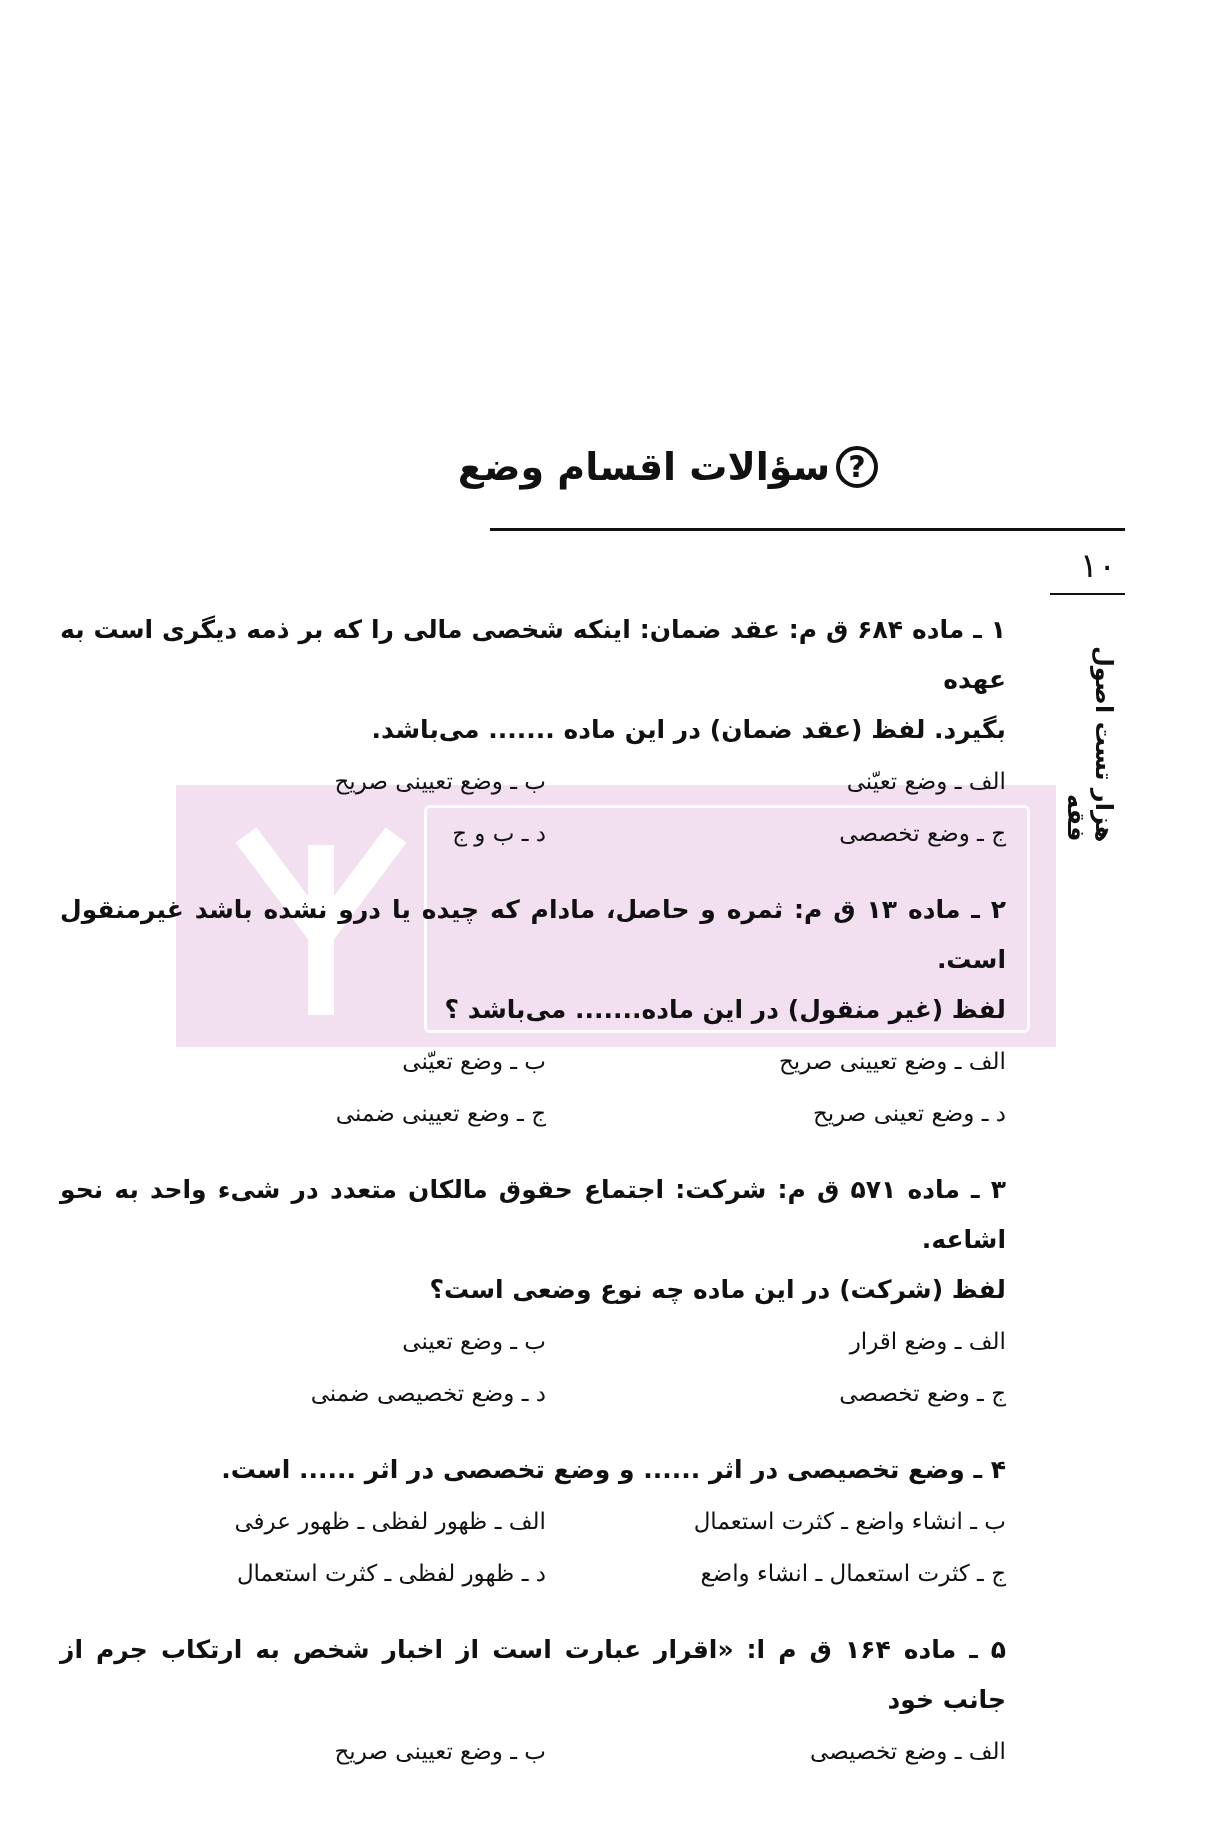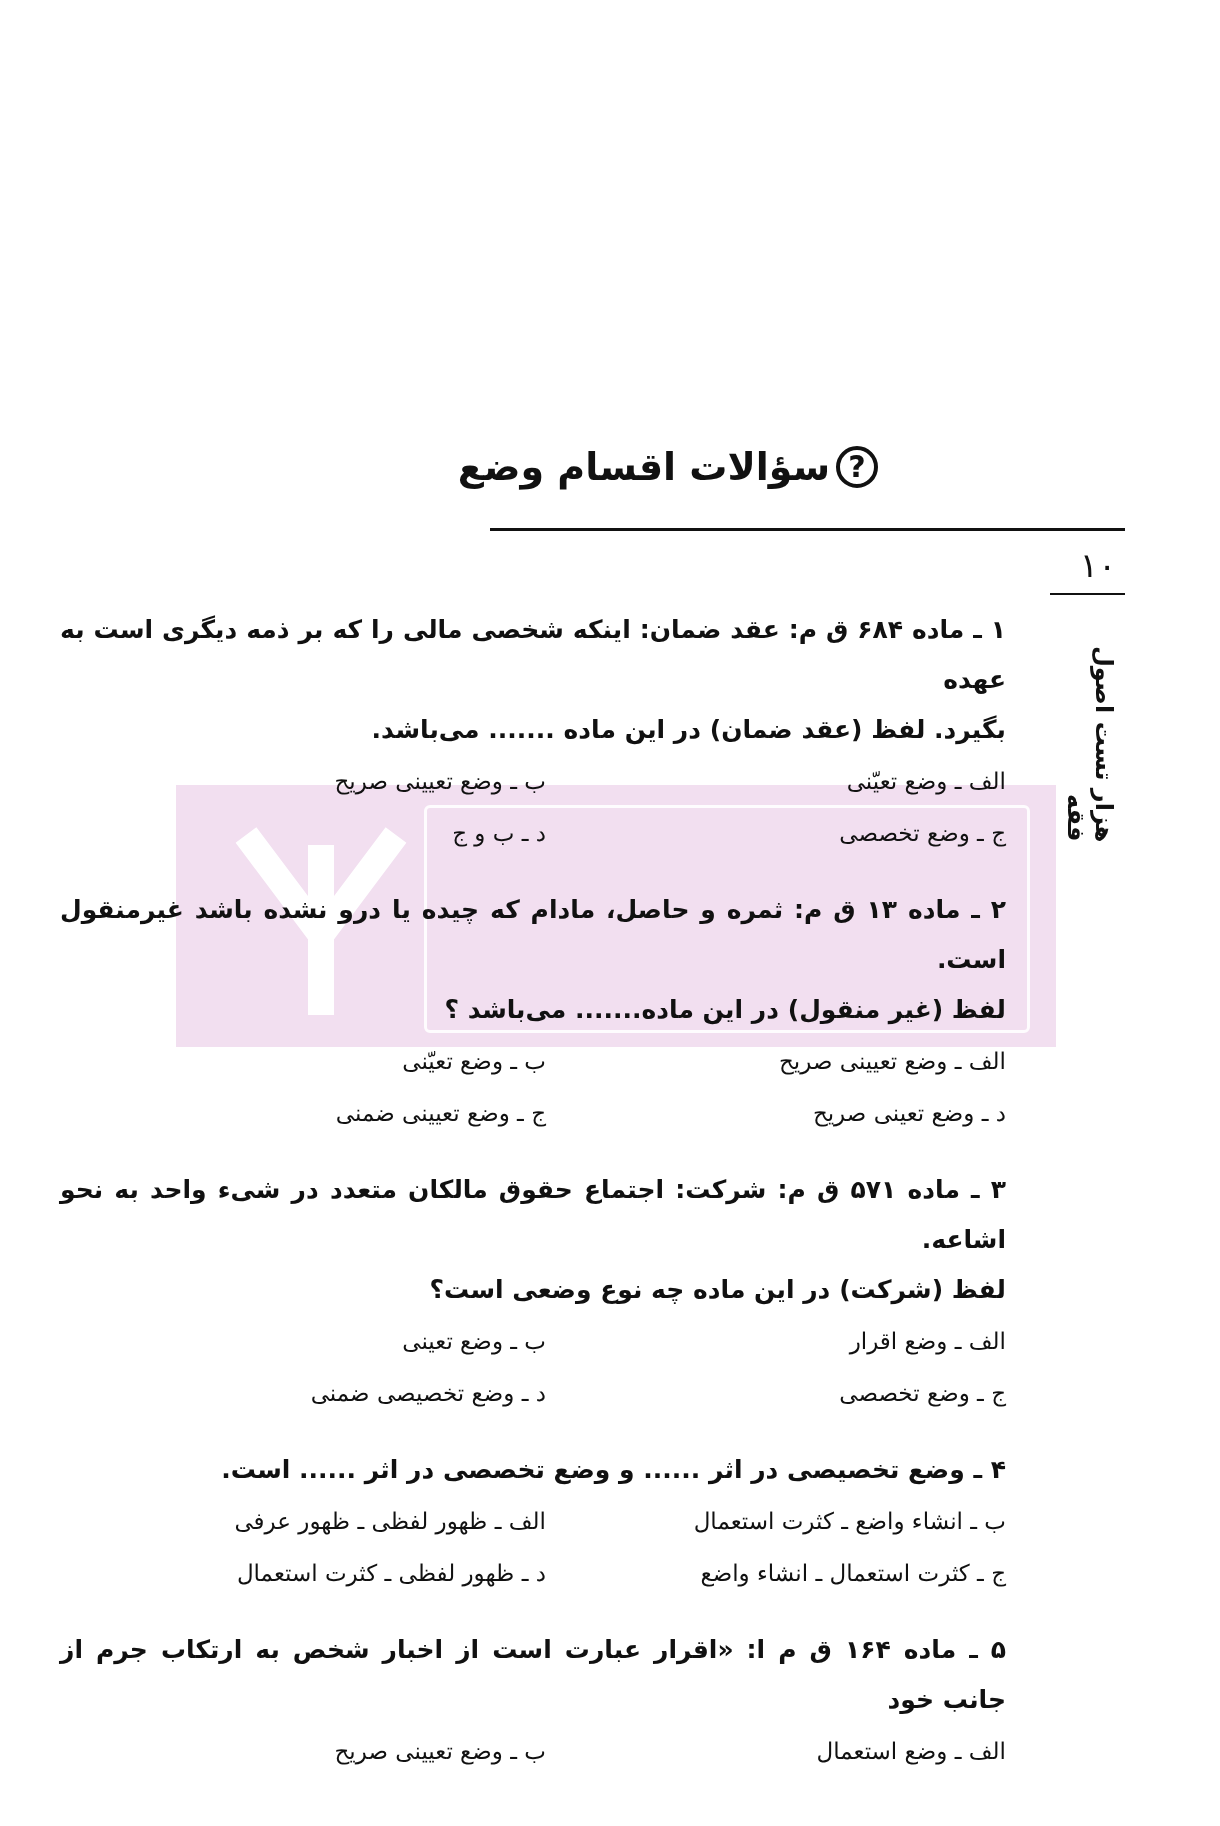--- a/index.html
+++ b/index.html
@@ -132,19 +132,19 @@
       <div class="option">ج ـ کثرت استعمال ـ انشاء واضع</div>
       <div class="option">د ـ ظهور لفظی ـ کثرت استعمال</div>
     </div>
   </div>
 
   <div class="question">
     <div class="q-stem">
       <div>۵ ـ ماده ۱۶۴ ق م ا: «اقرار عبارت است از اخبار شخص به ارتکاب جرم از جانب خود</div>
     </div>
     <div class="options">
-      <div class="option">الف ـ وضع استعمال</div>
+      <div class="option">الف ـ وضع تخصیصی</div>
       <div class="option">ب ـ وضع تعیینی صریح</div>
 
     </div>
   </div>
 
 </div>
 
 </body></html>

